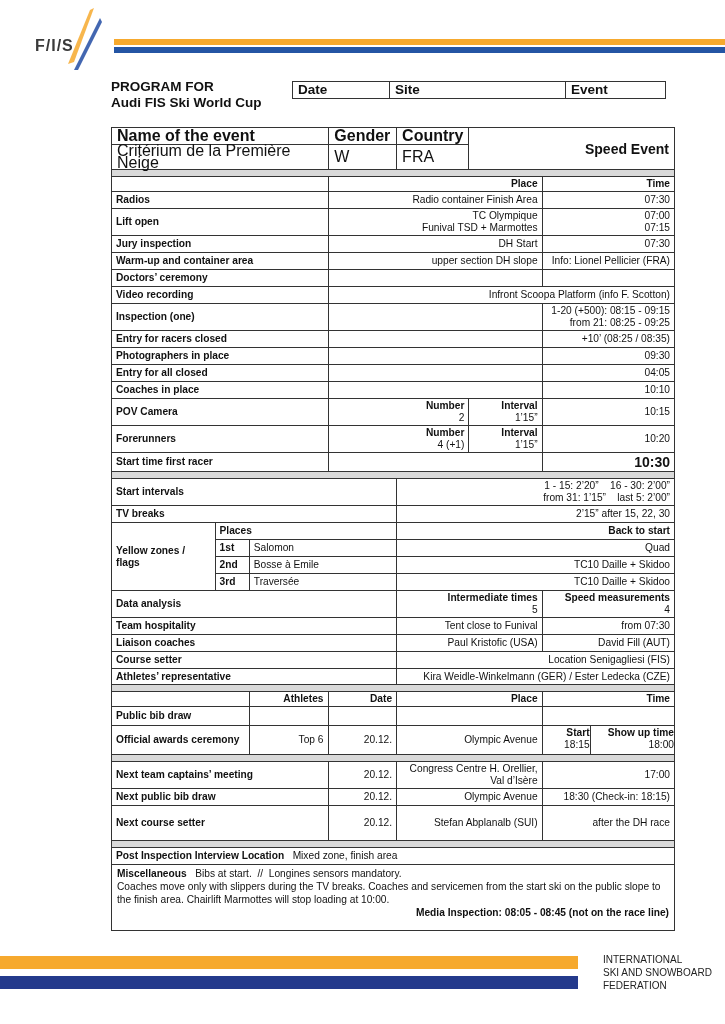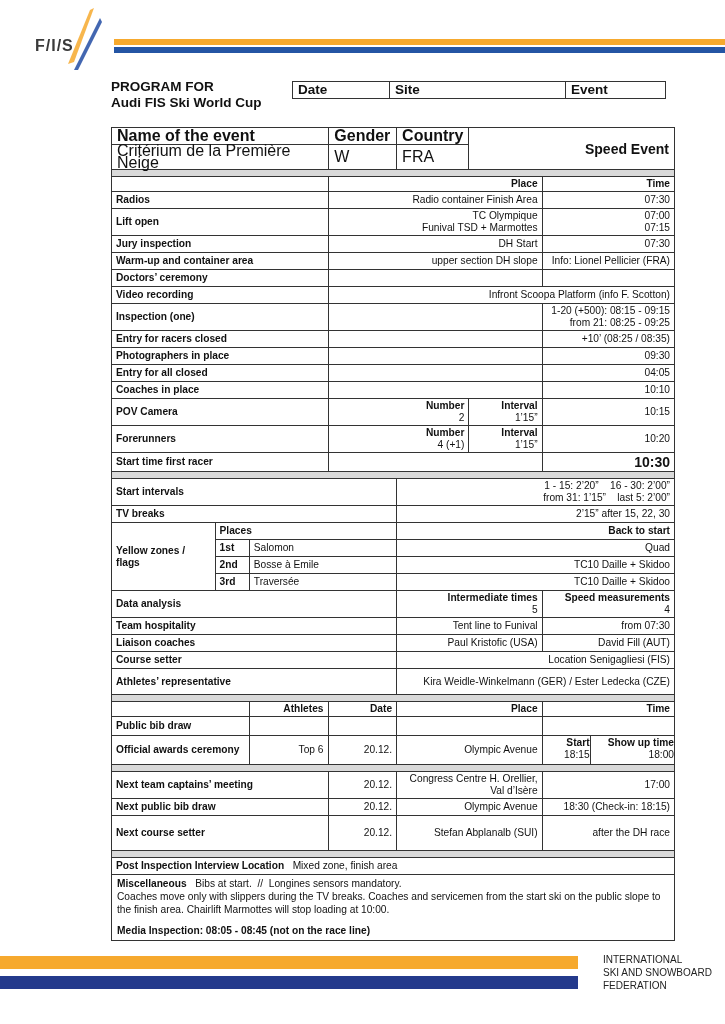--- a/index.html
+++ b/index.html
@@ -214,33 +214,33 @@
           <div class="b">Intermediate times</div>
           <div>5</div>
         </td>
     <td class="c">
           <div class="b">Speed measurements</div>
           <div>4</div>
         </td>
   </tr>
   <tr style="height:17px">
     <td colspan="5" class="b">Team hospitality</td>
-    <td colspan="2" class="c">Tent line to Funival</td>
+    <td colspan="2" class="c">Tent close to Funival</td>
     <td class="c">from 07:30</td>
   </tr>
   <tr style="height:17px">
     <td colspan="5" class="b">Liaison coaches</td>
     <td colspan="2" class="c">Paul Kristofic (USA)</td>
     <td class="c">David Fill (AUT)</td>
   </tr>
   <tr style="height:17px">
     <td colspan="5" class="b">Course setter</td>
     <td colspan="3" class="c">Location Senigagliesi (FIS)</td>
   </tr>
-  <tr style="height:26px">
+  <tr style="height:16px">
     <td colspan="5" class="b">Athletes’ representative</td>
     <td colspan="3" class="c">Kira Weidle-Winkelmann (GER) / Ester Ledecka (CZE)</td>
   </tr>
   <tr class="gap">
         <td colspan="8"></td>
       </tr>
 
   <tr>
     <td colspan="2"></td>
     <td class="b c">Athletes</td>
@@ -301,21 +301,21 @@
   <tr class="gap">
         <td colspan="8"></td>
       </tr>
   <tr style="height:17px">
     <td colspan="8"><span class="b">Post Inspection Interview Location</span>&nbsp;&nbsp;&nbsp;<span>Mixed zone, finish area</span></td>
   </tr>
   <tr>
     <td colspan="8" style="padding:2px 5px 3px;height:66px;vertical-align:top;line-height:13px">
       <div><span class="b">Miscellaneous</span>&nbsp;&nbsp;&nbsp;<span style="white-space:pre">Bibs at start.  //  Longines sensors mandatory.</span></div>
       <div>Coaches move only with slippers during the TV breaks. Coaches and servicemen from the start ski on the public slope to the finish area. Chairlift Marmottes will stop loading at 10:00.</div>
-      <div class="b" style="margin-top:8px">Media Inspection: 08:05 - 08:45 (not on the race line)</div>
+      <div class="b" style="text-align:right;margin-top:0">Media Inspection: 08:05 - 08:45 (not on the race line)</div>
     </td>
   </tr>
 </tbody>
   </table>
 
 <div class="stripe" style="left:0;top:956px;width:578px;height:13px;background:#F6A92E"></div>
 <div class="stripe" style="left:0;top:976px;width:578px;height:13px;background:#243A8C"></div>
 <div class="abs footer-txt">
   <div>INTERNATIONAL</div>
   <div>SKI AND SNOWBOARD</div>

